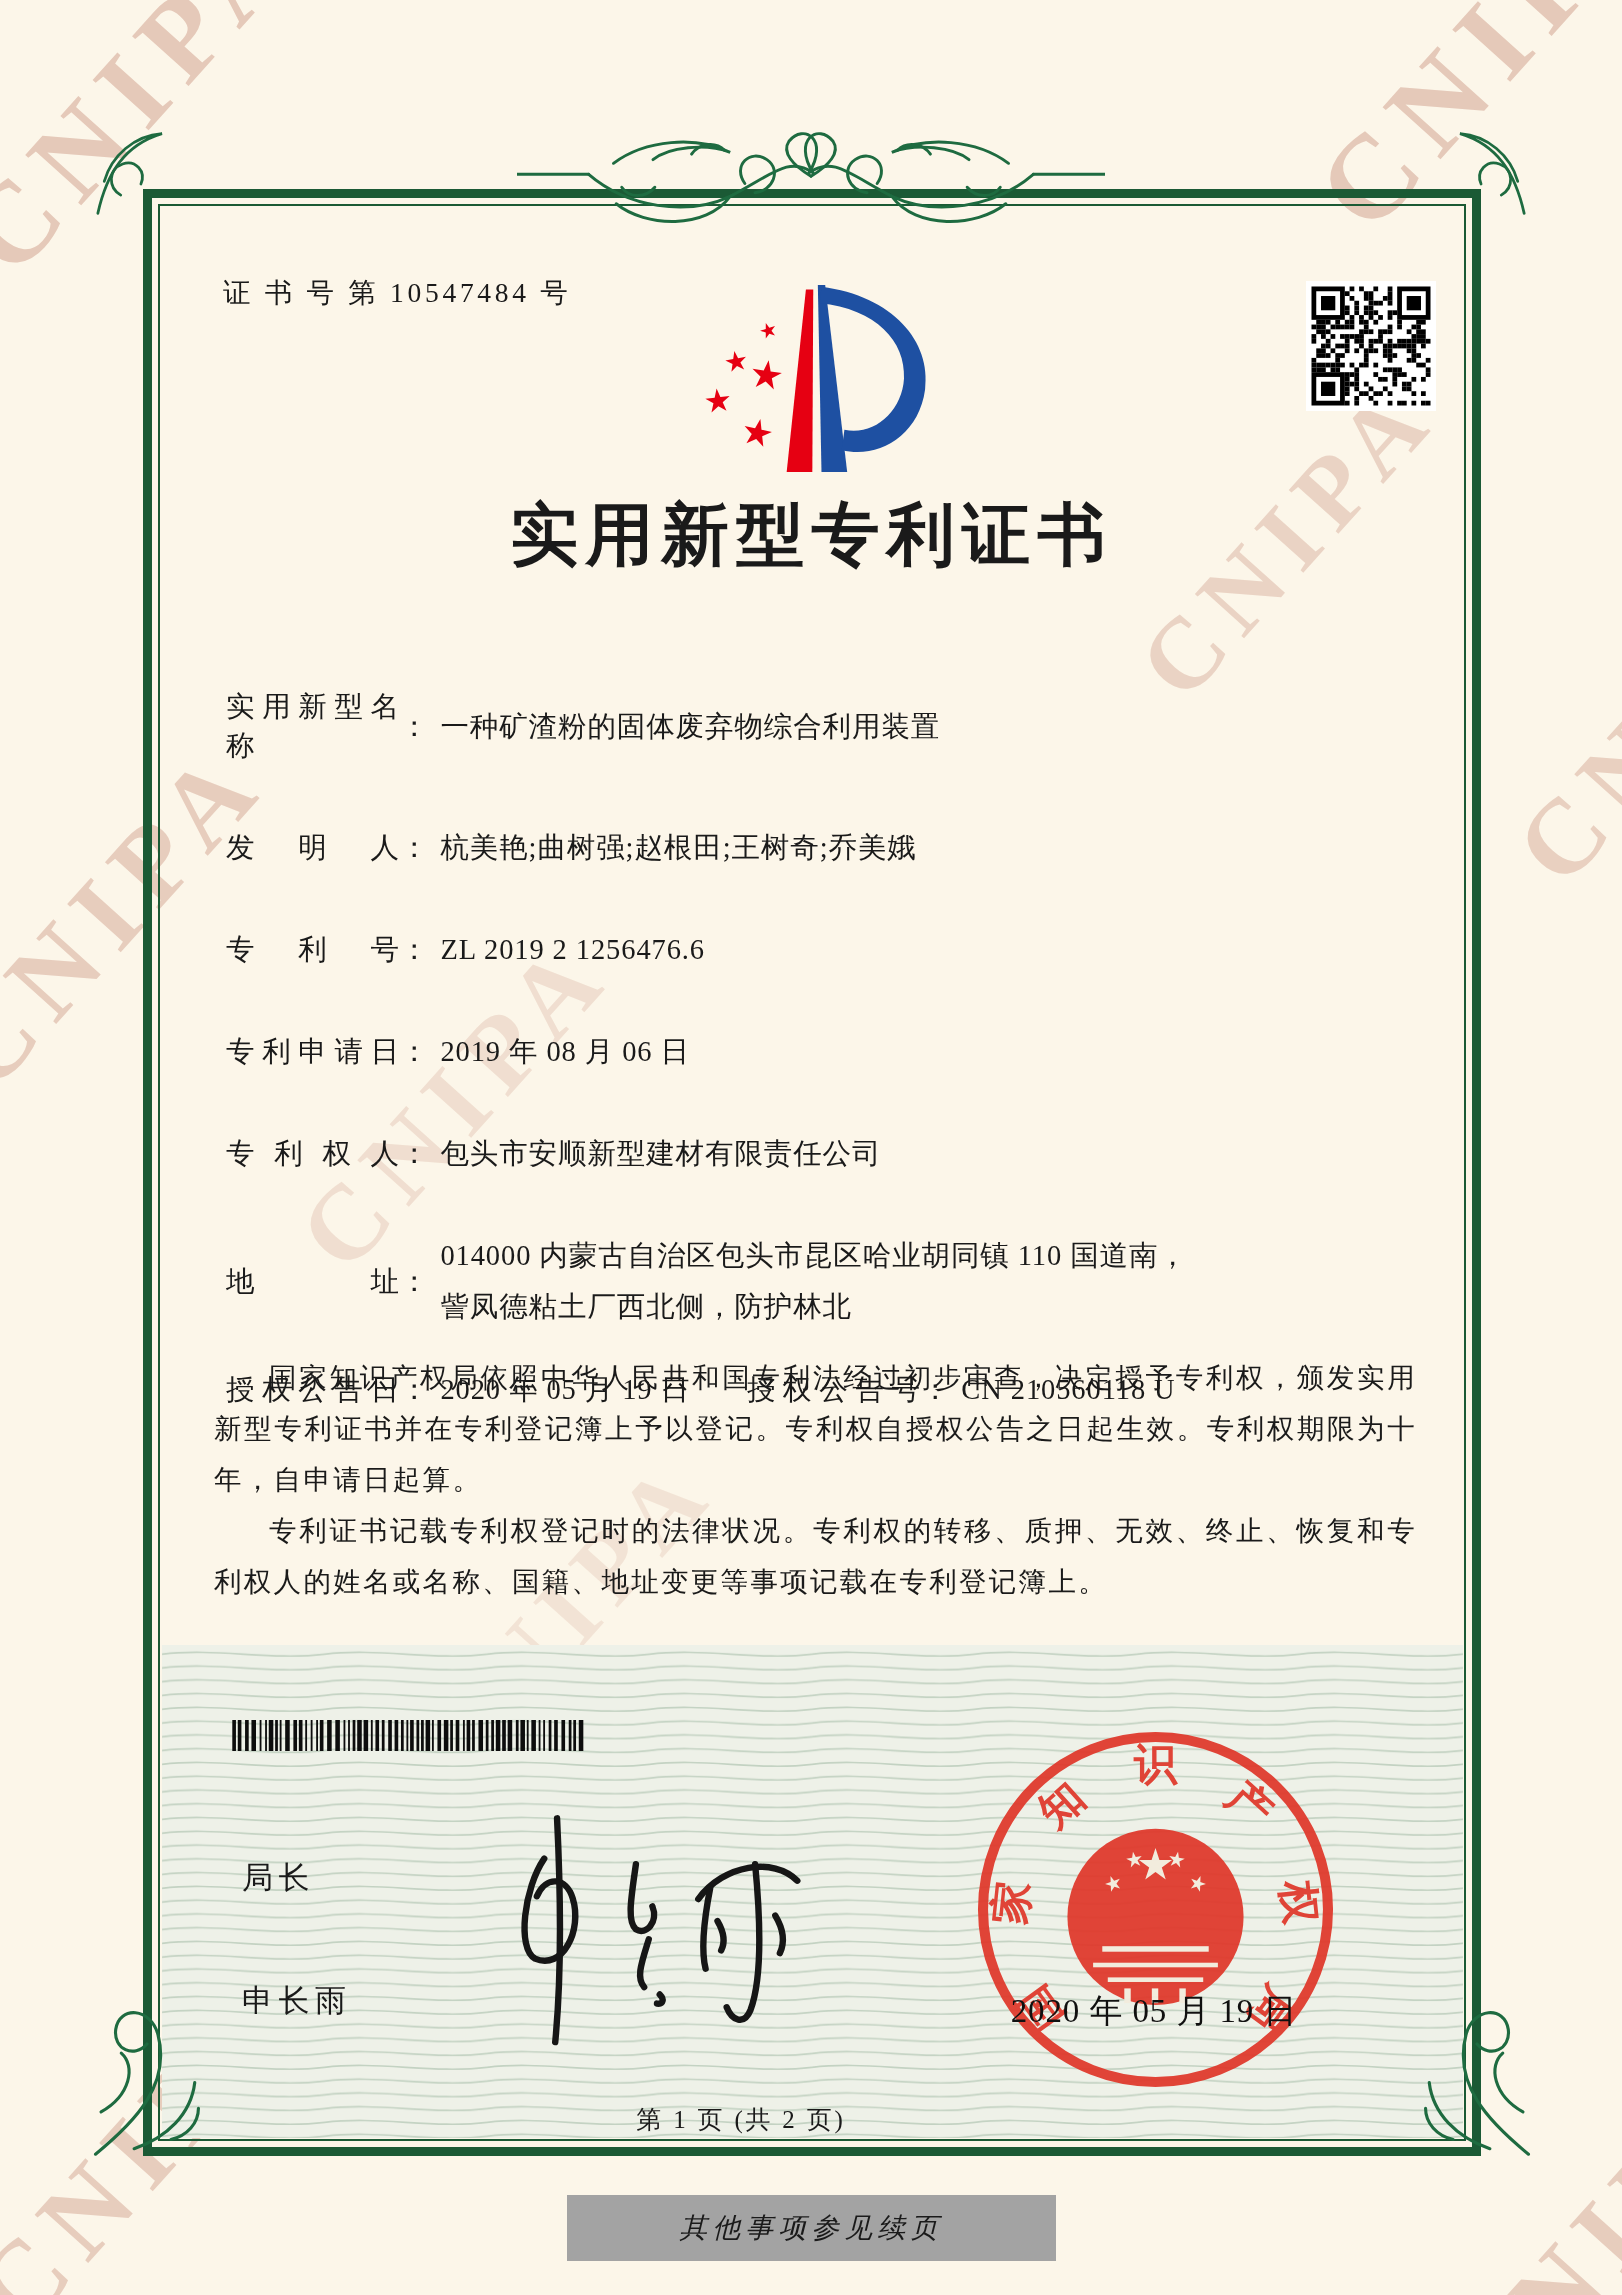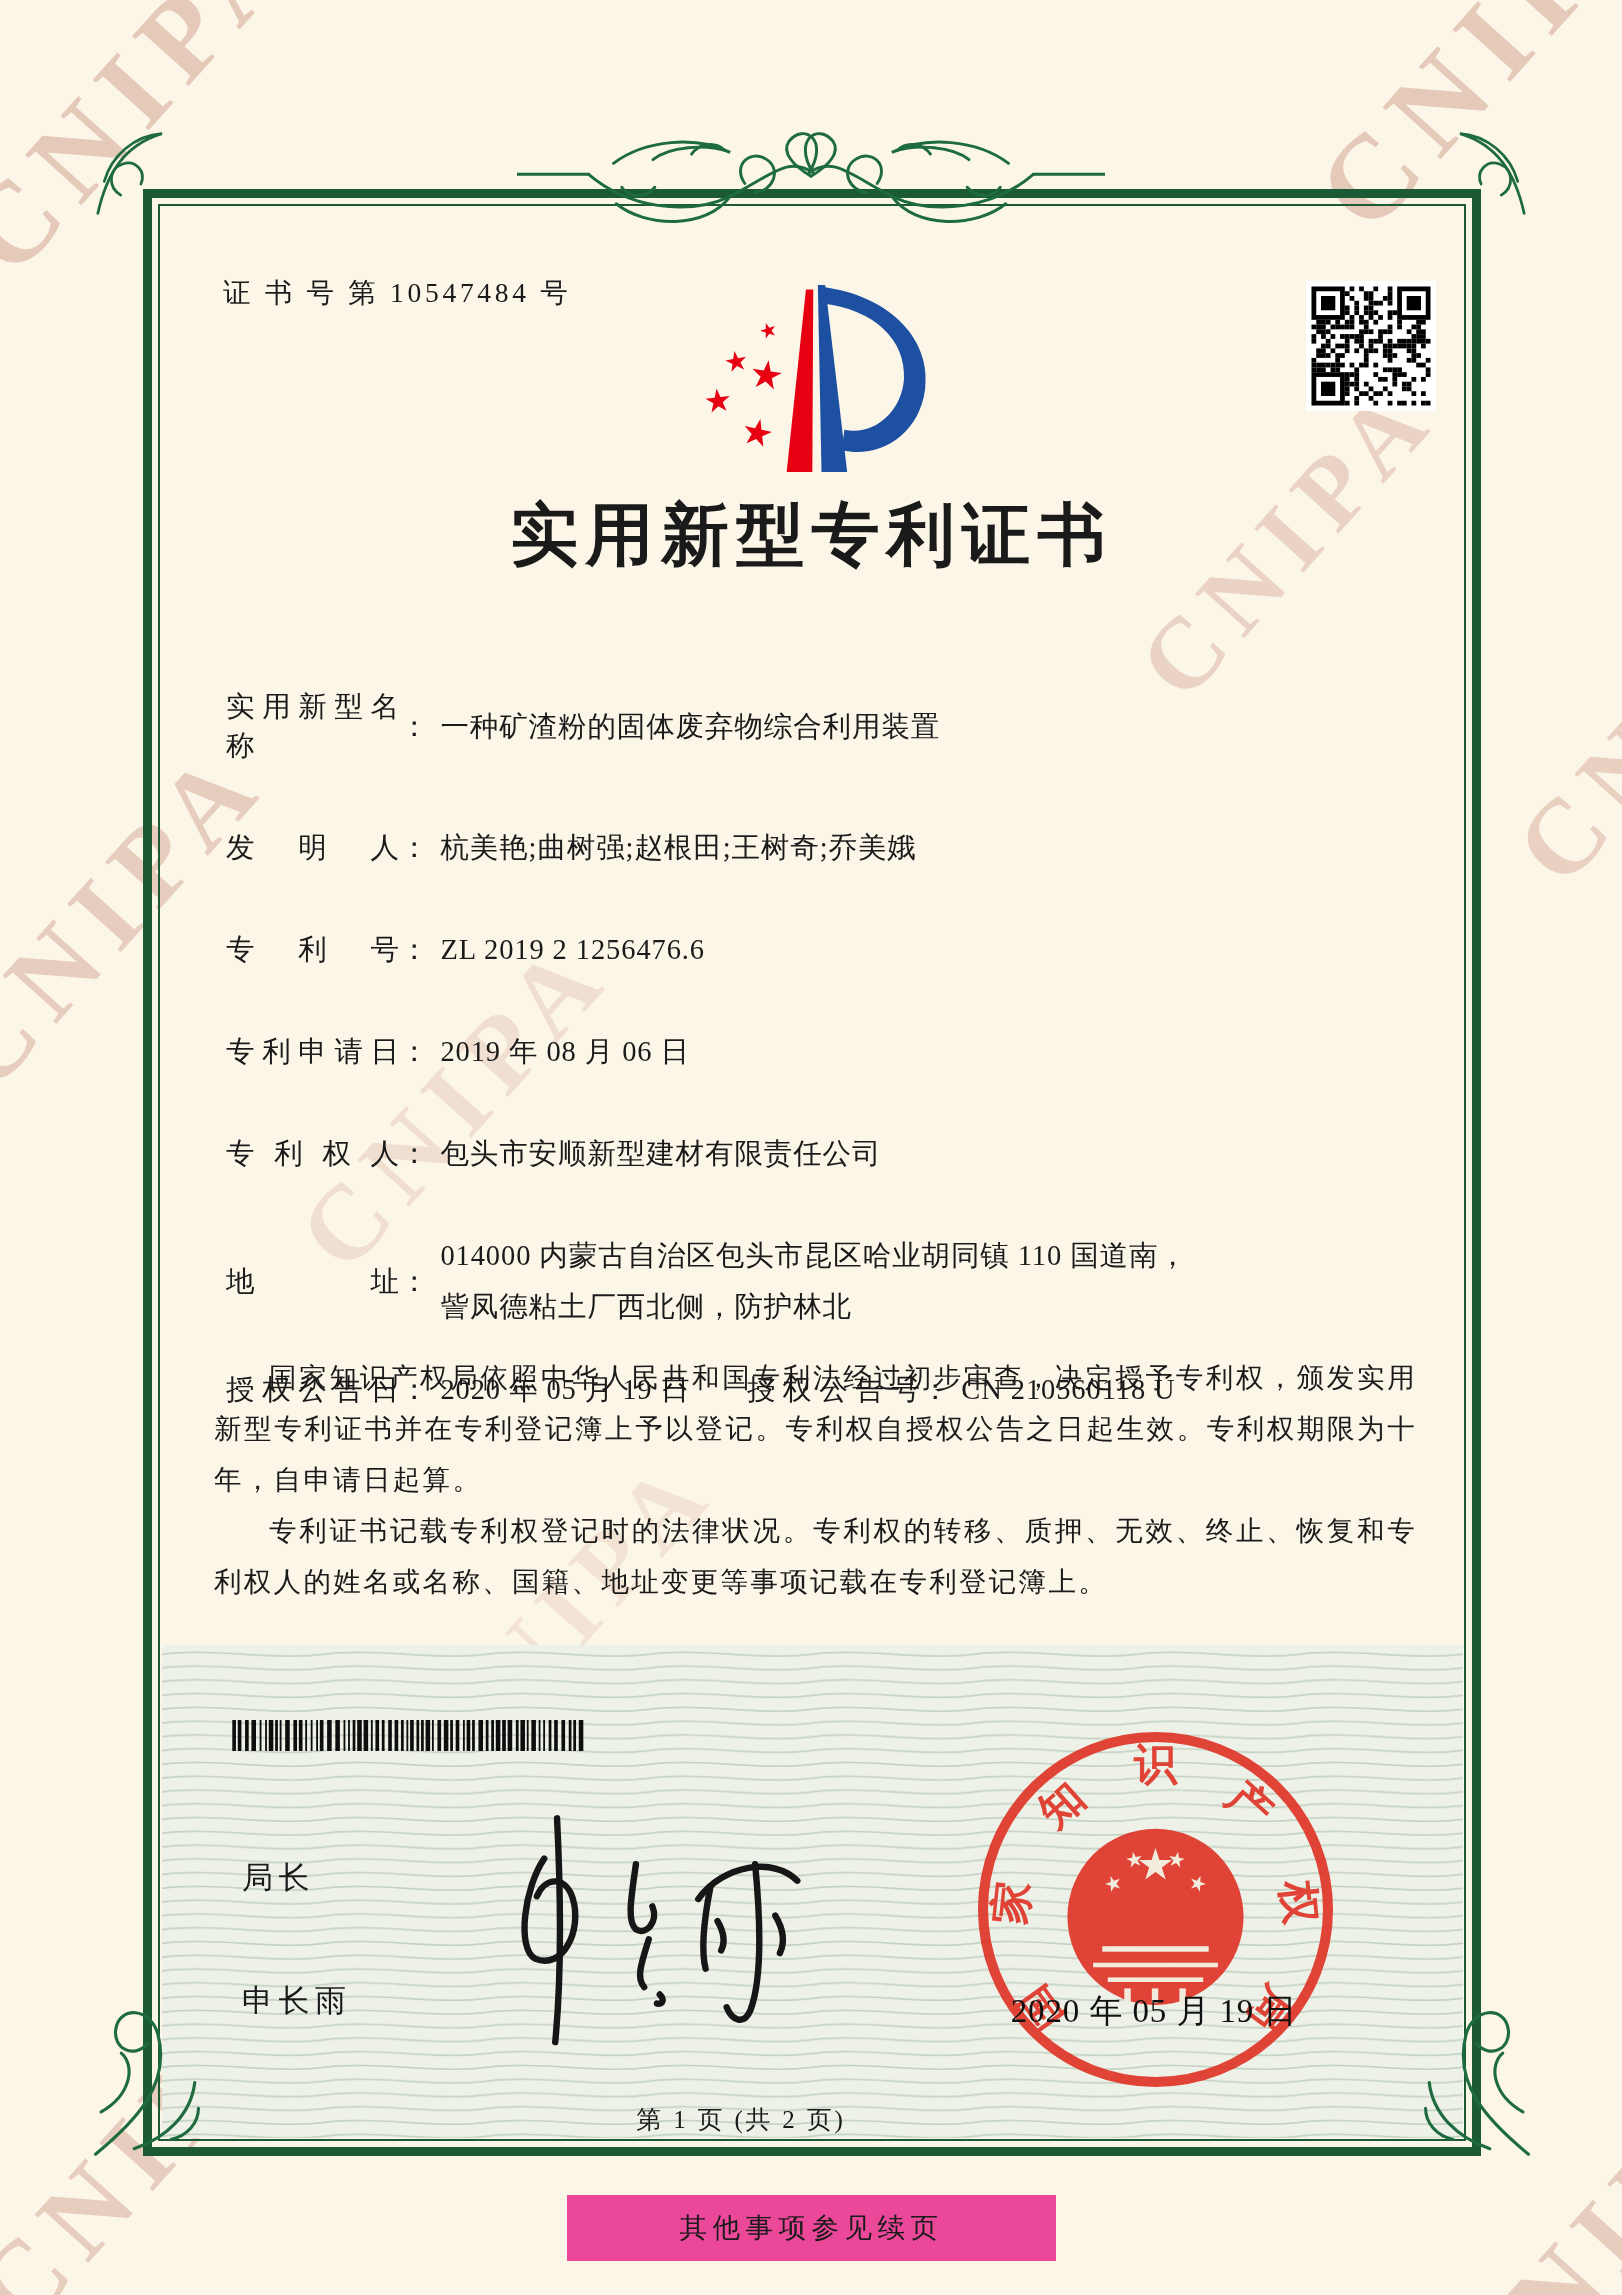--- a/index.html
+++ b/index.html
@@ -63,22 +63,22 @@
   .officer-name{position:absolute;left:242px;top:1980px;font-size:31px;letter-spacing:5.5px;}
   .signature{position:absolute;left:478px;top:1811px;width:358px;height:243px;}
   .seal{position:absolute;left:972px;top:1726px;width:367px;height:367px;opacity:.93;}
   .seal-date{
     position:absolute;left:961px;top:1989px;width:386px;text-align:center;
     font-size:33px;letter-spacing:0.9px;color:#101010;
   }
   .page-info{position:absolute;left:0;top:2103px;width:1482px;text-align:center;font-size:25px;letter-spacing:2.8px;}
   
   .footer-band{
-    position:absolute;left:567px;top:2195px;width:489px;height:66px;background:#ec4899;
-    display:flex;align-items:center;justify-content:center;
+    position:absolute;left:567px;top:2195px;width:489px;height:66px;background:#a3a3a3;
+    display:flex;align-items:center;justify-content:center;font-style:italic;
   }
   .footer-note{font-size:27.5px;letter-spacing:5.5px;}
 </style>
 </head>
 <body>
 
 <div class="page">
 
   <div class="wm" style="left:-64px;top:211px;font-size:115px;opacity:.50;">CNIPA</div>
   <div class="wm" style="left:1290px;top:165px;font-size:119px;opacity:.50;">CNIPA</div>

